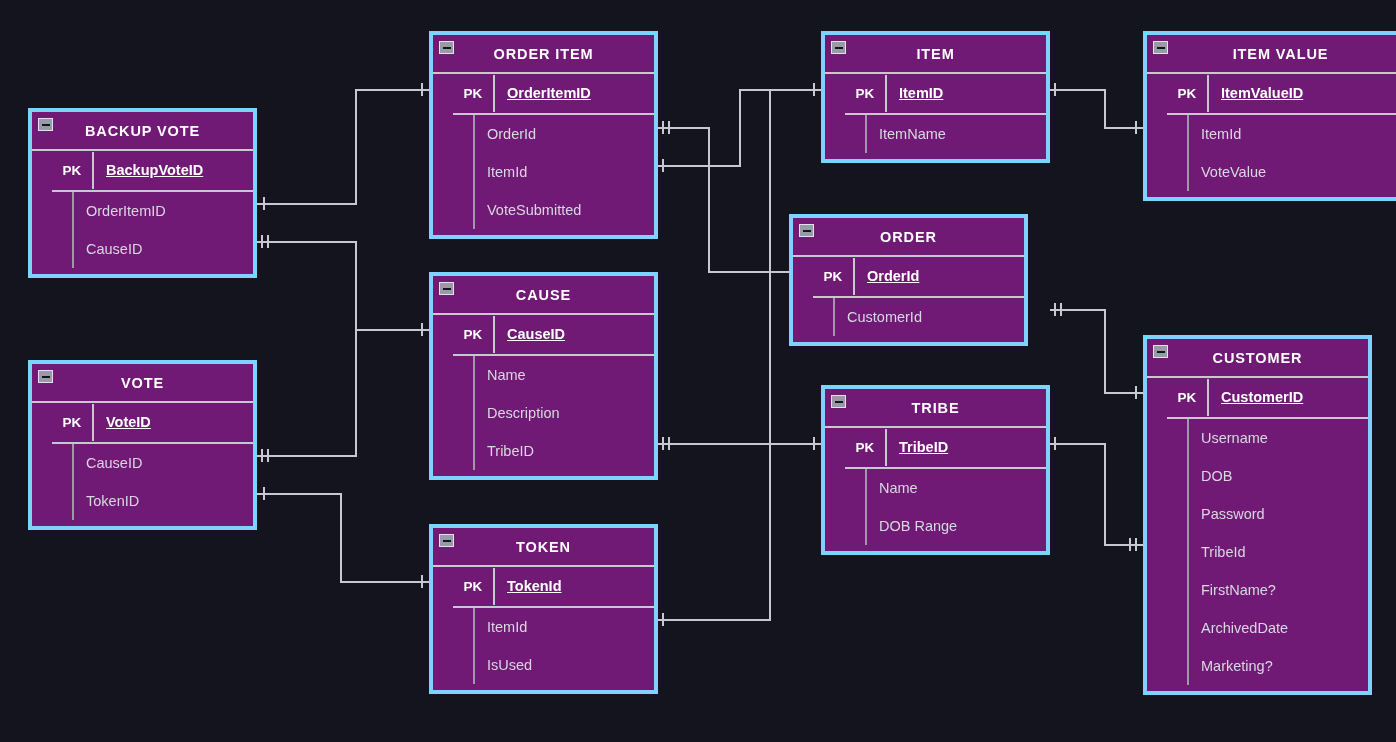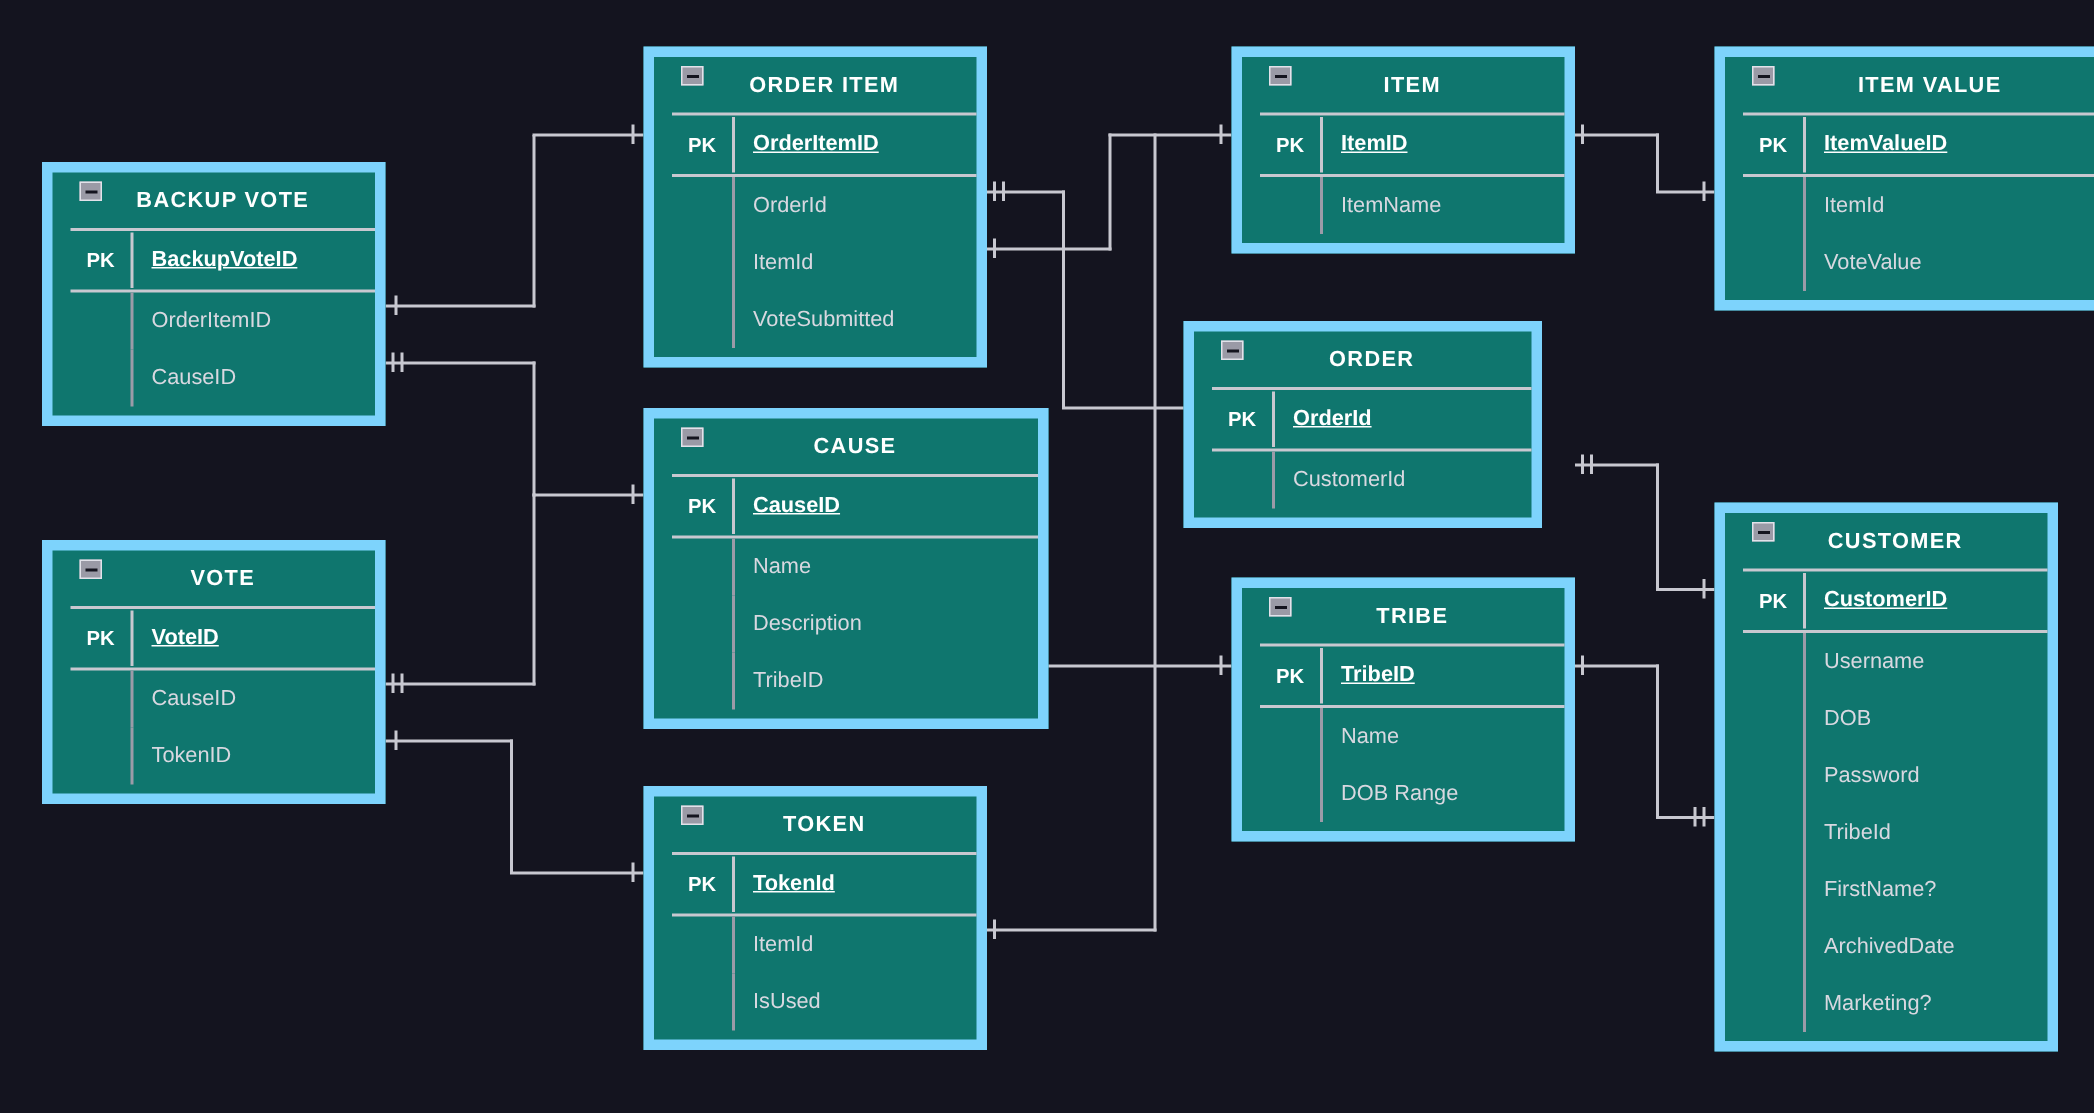--- a/index.html
+++ b/index.html
@@ -8,32 +8,32 @@
   #canvas{position:relative;width:1396px;height:742px;background:#14141f;}
 
   
   .conn{position:absolute;background:#c8c8d0;}
   .conn.h{height:2px;}
   .conn.v{width:2px;}
   
   .tick{position:absolute;width:2px;height:13px;background:#c8c8d0;}
 
   
-  .entity{position:absolute;border:7px solid #7dd3fc;background:#0f766e;
-          box-sizing:border-box;padding-left:12px;}
+  .entity{position:absolute;border:4px solid #7dd3fc;background:#701a75;
+          box-sizing:border-box;}
   .ent-header{position:relative;height:37px;display:flex;align-items:center;
               justify-content:center;border-bottom:2px solid #c8c8d0;}
   .ent-title{color:#ffffff;font-size:14.5px;font-weight:bold;letter-spacing:.9px;}
   .collapse{position:absolute;left:6px;top:6px;width:15px;height:13px;
             background:#9a9aa6;border:1px solid #e2e2ea;box-sizing:border-box;
             display:flex;align-items:center;justify-content:center;}
   .collapse i{display:block;width:8px;height:2px;background:#14141f;}
 
   .ent-pk{height:39px;display:flex;align-items:center;
-          border-bottom:2px solid #c8c8d0;}
+          border-bottom:2px solid #c8c8d0;margin-left:20px;}
   .pk-tag{width:40px;text-align:center;color:#ffffff;font-size:13.5px;
           font-weight:bold;flex:none;}
   .pk-name{flex:1;color:#ffffff;font-size:14.5px;font-weight:bold;
            text-decoration:underline;padding-left:12px;
            border-left:2px solid #c8c8d0;line-height:37px;height:37px;
            box-sizing:border-box;}
   .ent-body{padding-bottom:6px;}
   .attr{display:flex;align-items:center;height:38px;}
   .attr .gutter{width:40px;flex:none;height:38px;}
   .attr .aname{flex:1;color:#d8d8e0;font-size:14.5px;padding-left:12px;
@@ -179,21 +179,21 @@
           <div class="attr">
             <div class="gutter"></div>
             <div class="aname">ItemId</div>
           </div>
           <div class="attr">
             <div class="gutter"></div>
             <div class="aname">VoteSubmitted</div>
           </div>
         </div>
       </div>
-      <div class="entity" style="left: 429px; top: 272px; width: 270px;">
+      <div class="entity" style="left: 429px; top: 272px; width: 229px;">
         <div class="ent-header">
           <div class="collapse">
             <i></i>
           </div>
           <div class="ent-title">CAUSE</div>
         </div>
         <div class="ent-pk">
           <div class="pk-tag">PK</div>
           <div class="pk-name">CauseID</div>
         </div>

